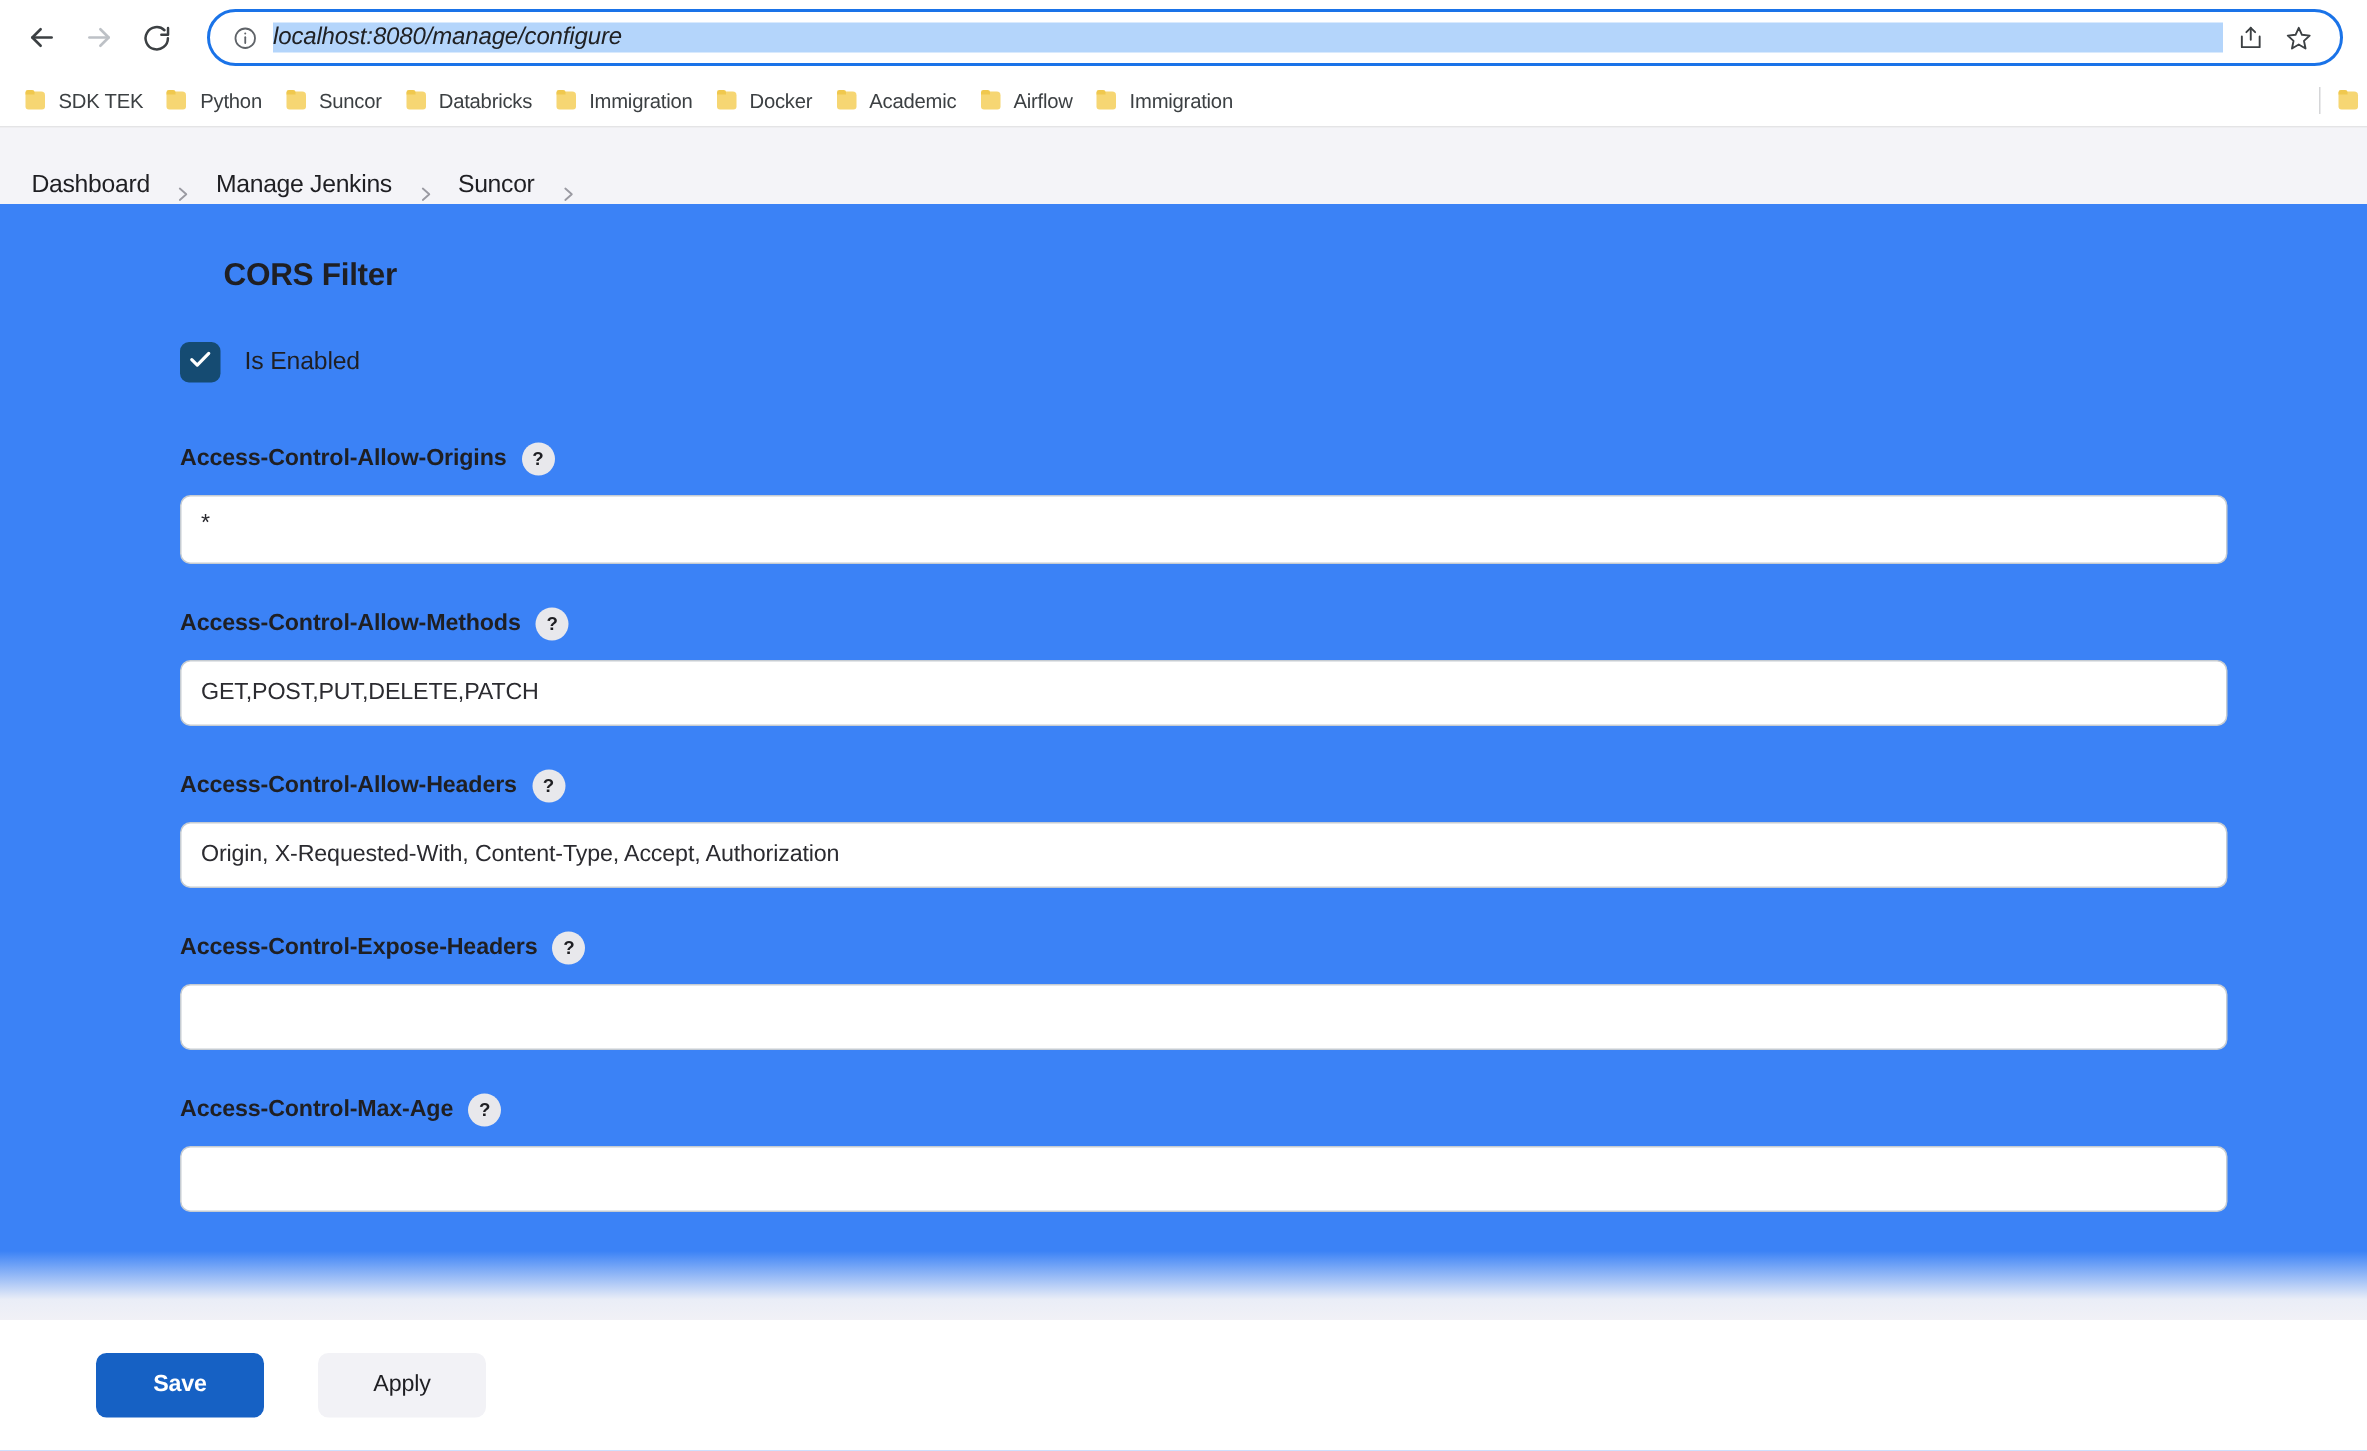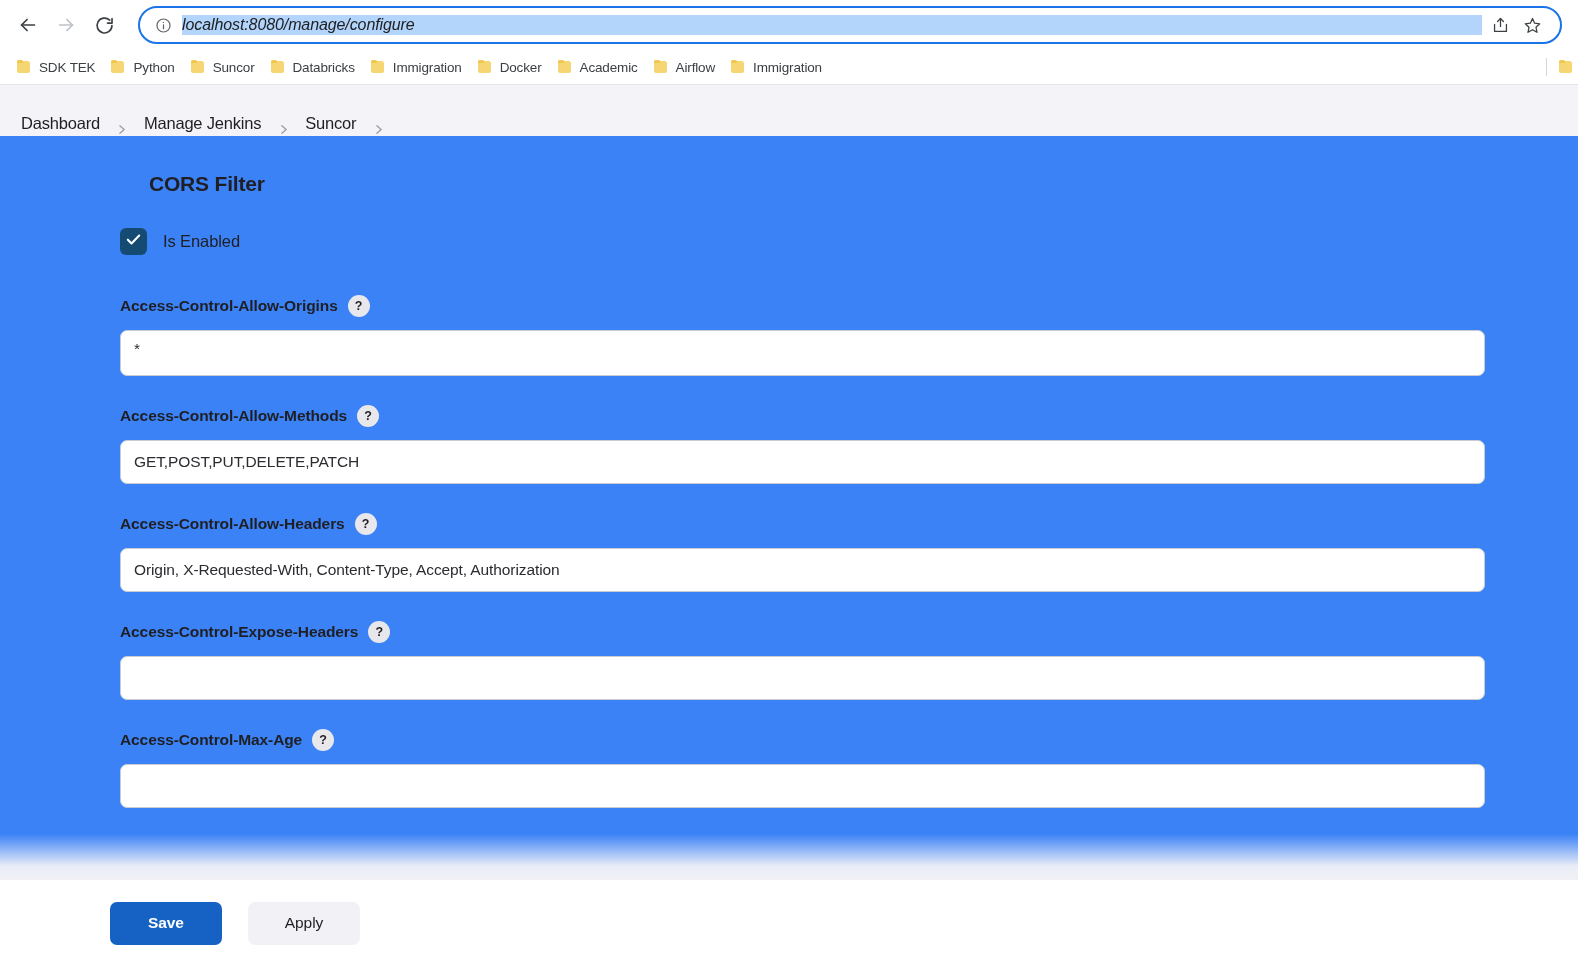--- a/index.html
+++ b/index.html
@@ -297,22 +297,22 @@
     height: 46px;
     background: linear-gradient(to bottom, rgba(244,244,248,0) 0%, rgba(243,243,247,0.95) 70%, rgba(241,241,246,1) 100%);
     pointer-events: none;
   }
 
   .button-bar {
     height: 86px;
     background: #ffffff;
     display: flex;
     align-items: center;
-    padding-left: 110px;
-    gap: 26px;
+    padding-left: 64px;
+    gap: 36px;
     flex: none;
   }
 
   .btn {
     font-family: "Liberation Sans", sans-serif;
     font-size: 15.5px;
     font-weight: bold;
     border: none;
     border-radius: 7px;
     height: 43px;

